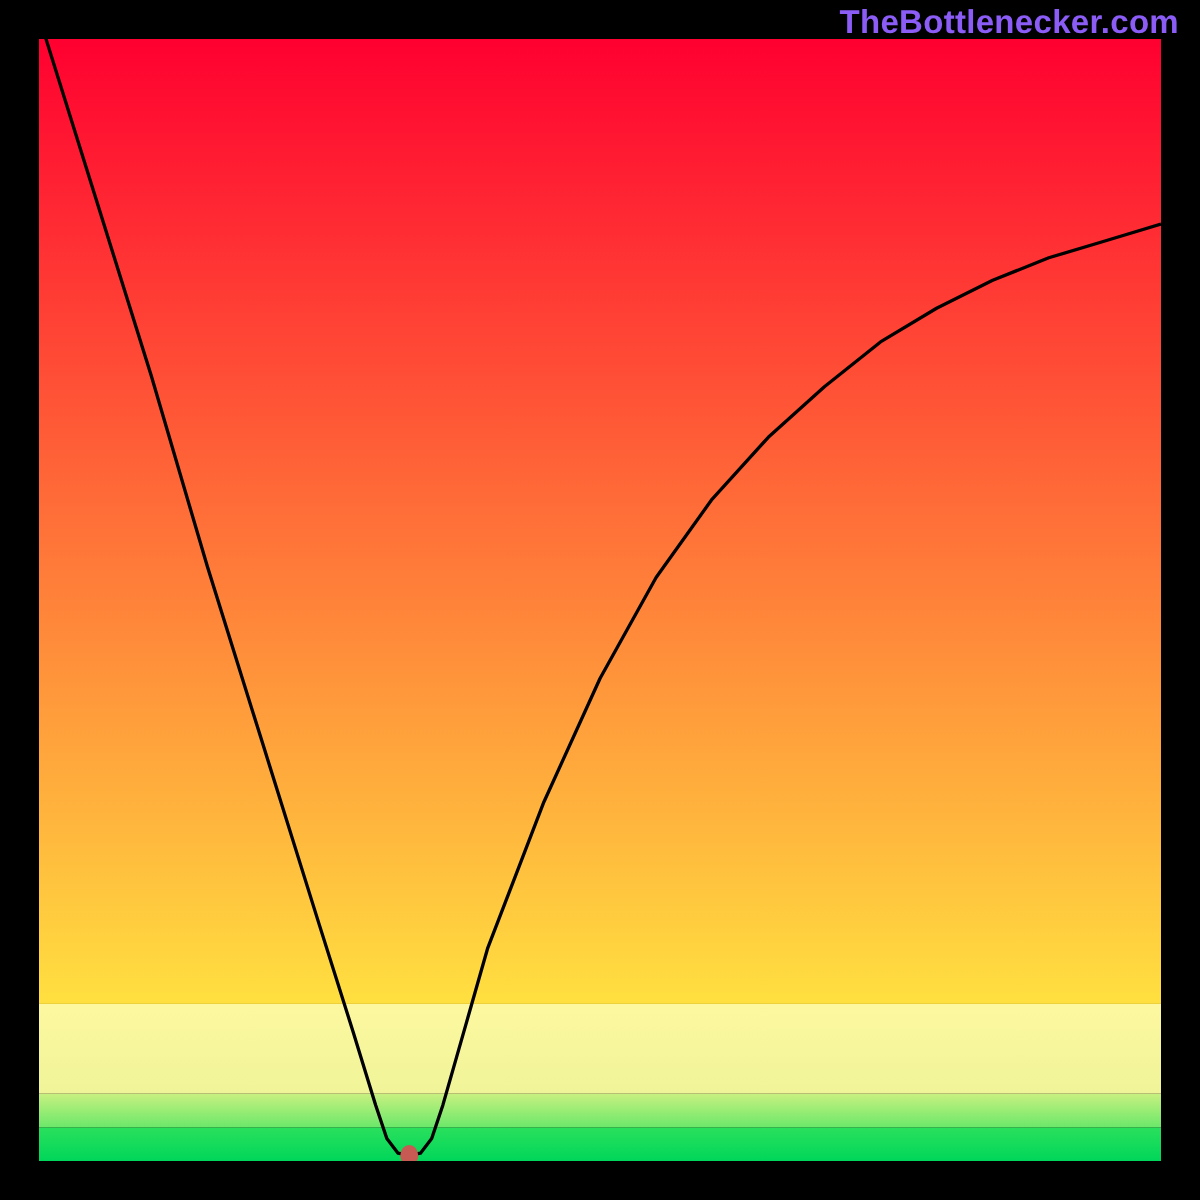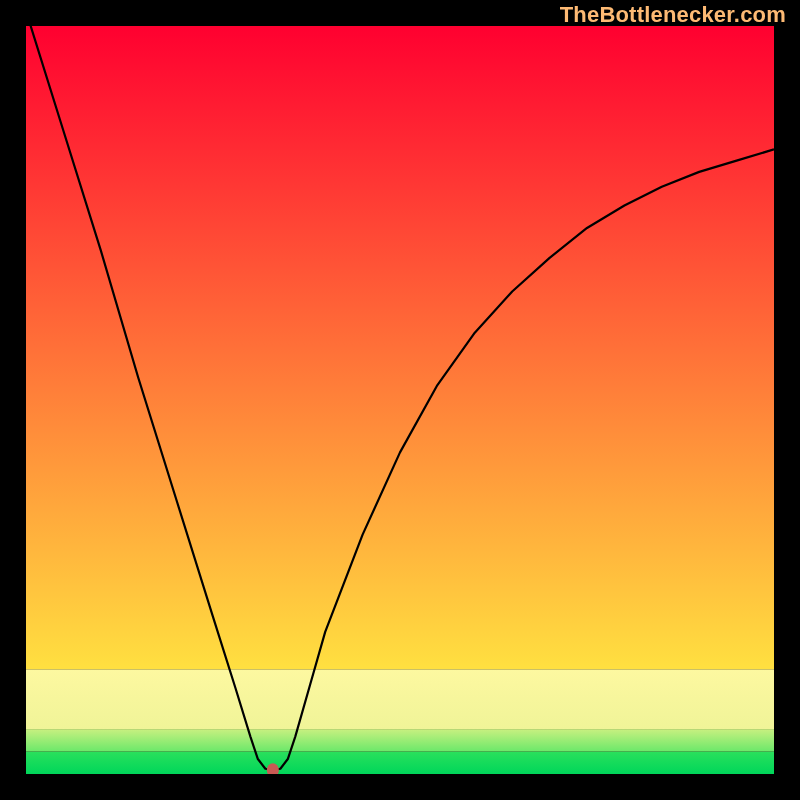--- a/index.html
+++ b/index.html
@@ -17,21 +17,21 @@
     height: 800px;
     background: #000000;
     box-sizing: border-box;
   }
   .attribution {
     position: absolute;
     top: 2px;
     right: 14px;
     font-size: 22px;
     font-weight: 600;
-    color: #fdba74;
+    color: #8b5cf6;
     letter-spacing: 0.2px;
     z-index: 10;
   }
   .plot {
     position: absolute;
     left: 26px;
     top: 26px;
     width: 748px;
     height: 748px;
     display: block;

